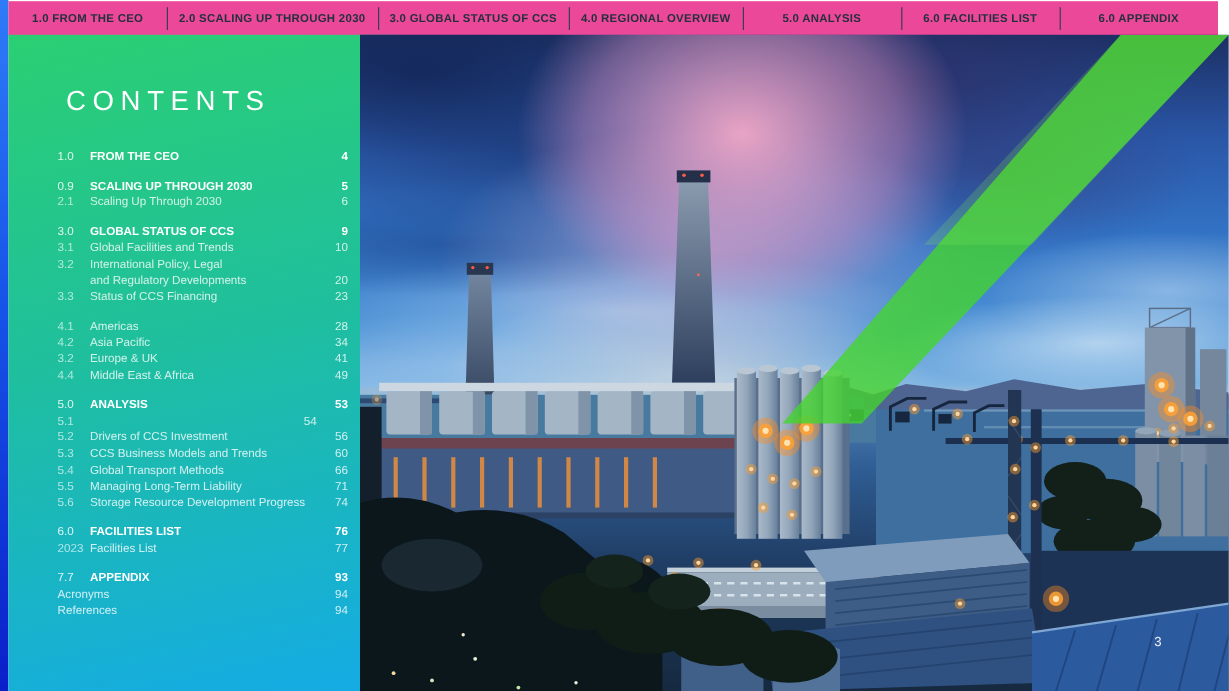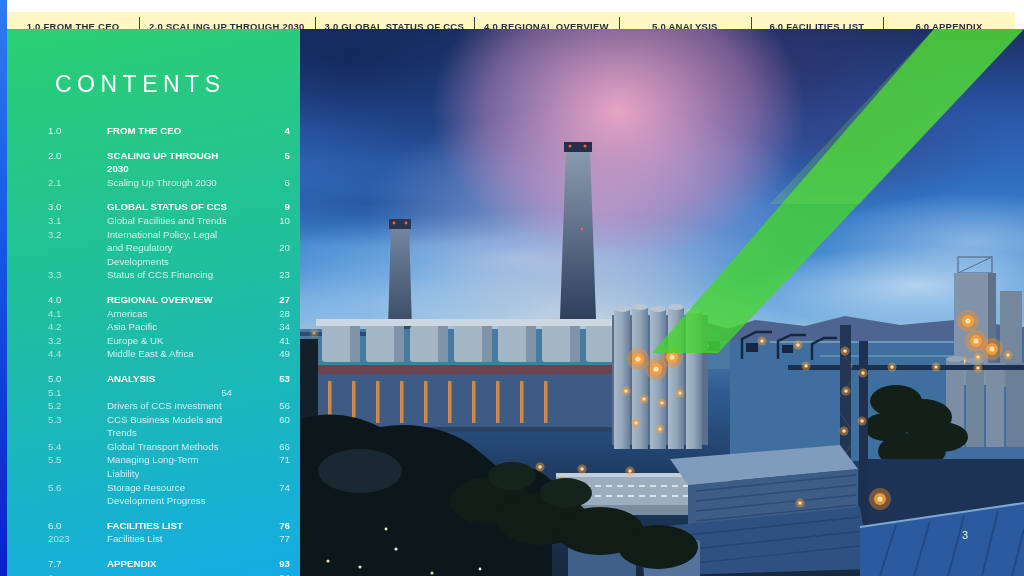--- a/index.html
+++ b/index.html
@@ -8,22 +8,22 @@
     background:#fff;font-family:"Liberation Sans",sans-serif;
     -webkit-font-smoothing:antialiased;
   }
   
   .left-strip{
     position:absolute;left:0;top:0;width:7px;height:576px;
     background:linear-gradient(180deg,var(--strip-top) 0%,#1653e8 45%,var(--strip-bottom) 100%);
   }
   
   .topnav{
-    position:absolute;left:7px;top:12px;width:1008px;height:29px;
-    background:#fef9c3;display:flex;align-items:stretch;
+    position:absolute;left:7px;top:1px;width:1008px;height:29px;
+    background:#ec4899;display:flex;align-items:stretch;
   }
   .tab{
     flex:1 1 0;min-width:max-content;display:flex;align-items:center;justify-content:center;
     padding:0 10px;position:relative;cursor:pointer;
   }
   .tab+.tab::before{
     content:"";position:absolute;left:0;top:5px;bottom:5px;width:1px;background:#36414f;
   }
   .tab-label{
     font-size:9.5px;font-weight:bold;letter-spacing:.25px;color:var(--nav-text);white-space:nowrap;
@@ -35,21 +35,21 @@
     color:#fff;
   }
   .contents-title{
     margin:42px 0 0 48px;font-size:23px;font-weight:400;letter-spacing:5.5px;color:#fff;
   }
   .toc{margin:26px 41px 0 41px;}
   .toc-section{margin-top:11px;}
   .toc-section:first-child{margin-top:0;}
   .toc-row{
     display:grid;grid-template-columns:27px 1fr 26px;line-height:13.6px;
-    font-size:9.7px;color:rgba(255,255,255,.8);cursor:pointer;gap:32px;
+    font-size:9.7px;color:rgba(255,255,255,.8);cursor:pointer;
   }
   .toc-num{color:rgba(255,255,255,.65);}
   .toc-page{text-align:right;color:rgba(255,255,255,.8);}
   .toc-row.head{color:#fff;font-weight:bold;}
   .toc-row.head .toc-num{color:rgba(255,255,255,.85);font-weight:normal;}
   .toc-row.head .toc-page{color:#fff;}
   .toc-row.flush .toc-label{grid-column:1/3;}
   
   .photo{
     position:absolute;left:300px;top:29px;width:724px;height:547px;overflow:hidden;
@@ -121,21 +121,21 @@
   <div class="toc-section">
   <div class="toc-row head">
     <span class="toc-num">1.0</span>
     <span class="toc-label">FROM THE CEO</span>
     <span class="toc-page">4</span>
   </div>
 </div>
 
   <div class="toc-section">
   <div class="toc-row head">
-    <span class="toc-num">2.0</span>
+    <span class="toc-num">0.9</span>
     <span class="toc-label">SCALING UP THROUGH 2030</span>
     <span class="toc-page">5</span>
   </div>
 
   <div class="toc-row">
     <span class="toc-num">2.1</span>
     <span class="toc-label">Scaling Up Through 2030</span>
     <span class="toc-page">6</span>
   </div>
 </div>
@@ -166,25 +166,20 @@
   </div>
 
   <div class="toc-row">
     <span class="toc-num">3.3</span>
     <span class="toc-label">Status of CCS Financing</span>
     <span class="toc-page">23</span>
   </div>
 </div>
 
   <div class="toc-section">
-  <div class="toc-row head">
-    <span class="toc-num">4.0</span>
-    <span class="toc-label">REGIONAL OVERVIEW</span>
-    <span class="toc-page">27</span>
-  </div>
 
   <div class="toc-row">
     <span class="toc-num">4.1</span>
     <span class="toc-label">Americas</span>
     <span class="toc-page">28</span>
   </div>
 
   <div class="toc-row">
     <span class="toc-num">4.2</span>
     <span class="toc-label">Asia Pacific</span>
@@ -269,20 +264,21 @@
   </div>
 
   <div class="toc-row flush">
 
     <span class="toc-label">Acronyms</span>
     <span class="toc-page">94</span>
   </div>
 
   <div class="toc-row flush">
 
+    <span class="toc-label">References</span>
     <span class="toc-page">94</span>
   </div>
 </div>
 </div>
 </aside>
 
 <main class="photo">
   <svg class="scene" viewBox="0 0 724 547" preserveAspectRatio="none">
     <defs>
       <linearGradient id="chimL" x1="0" y1="0" x2="0" y2="1">

